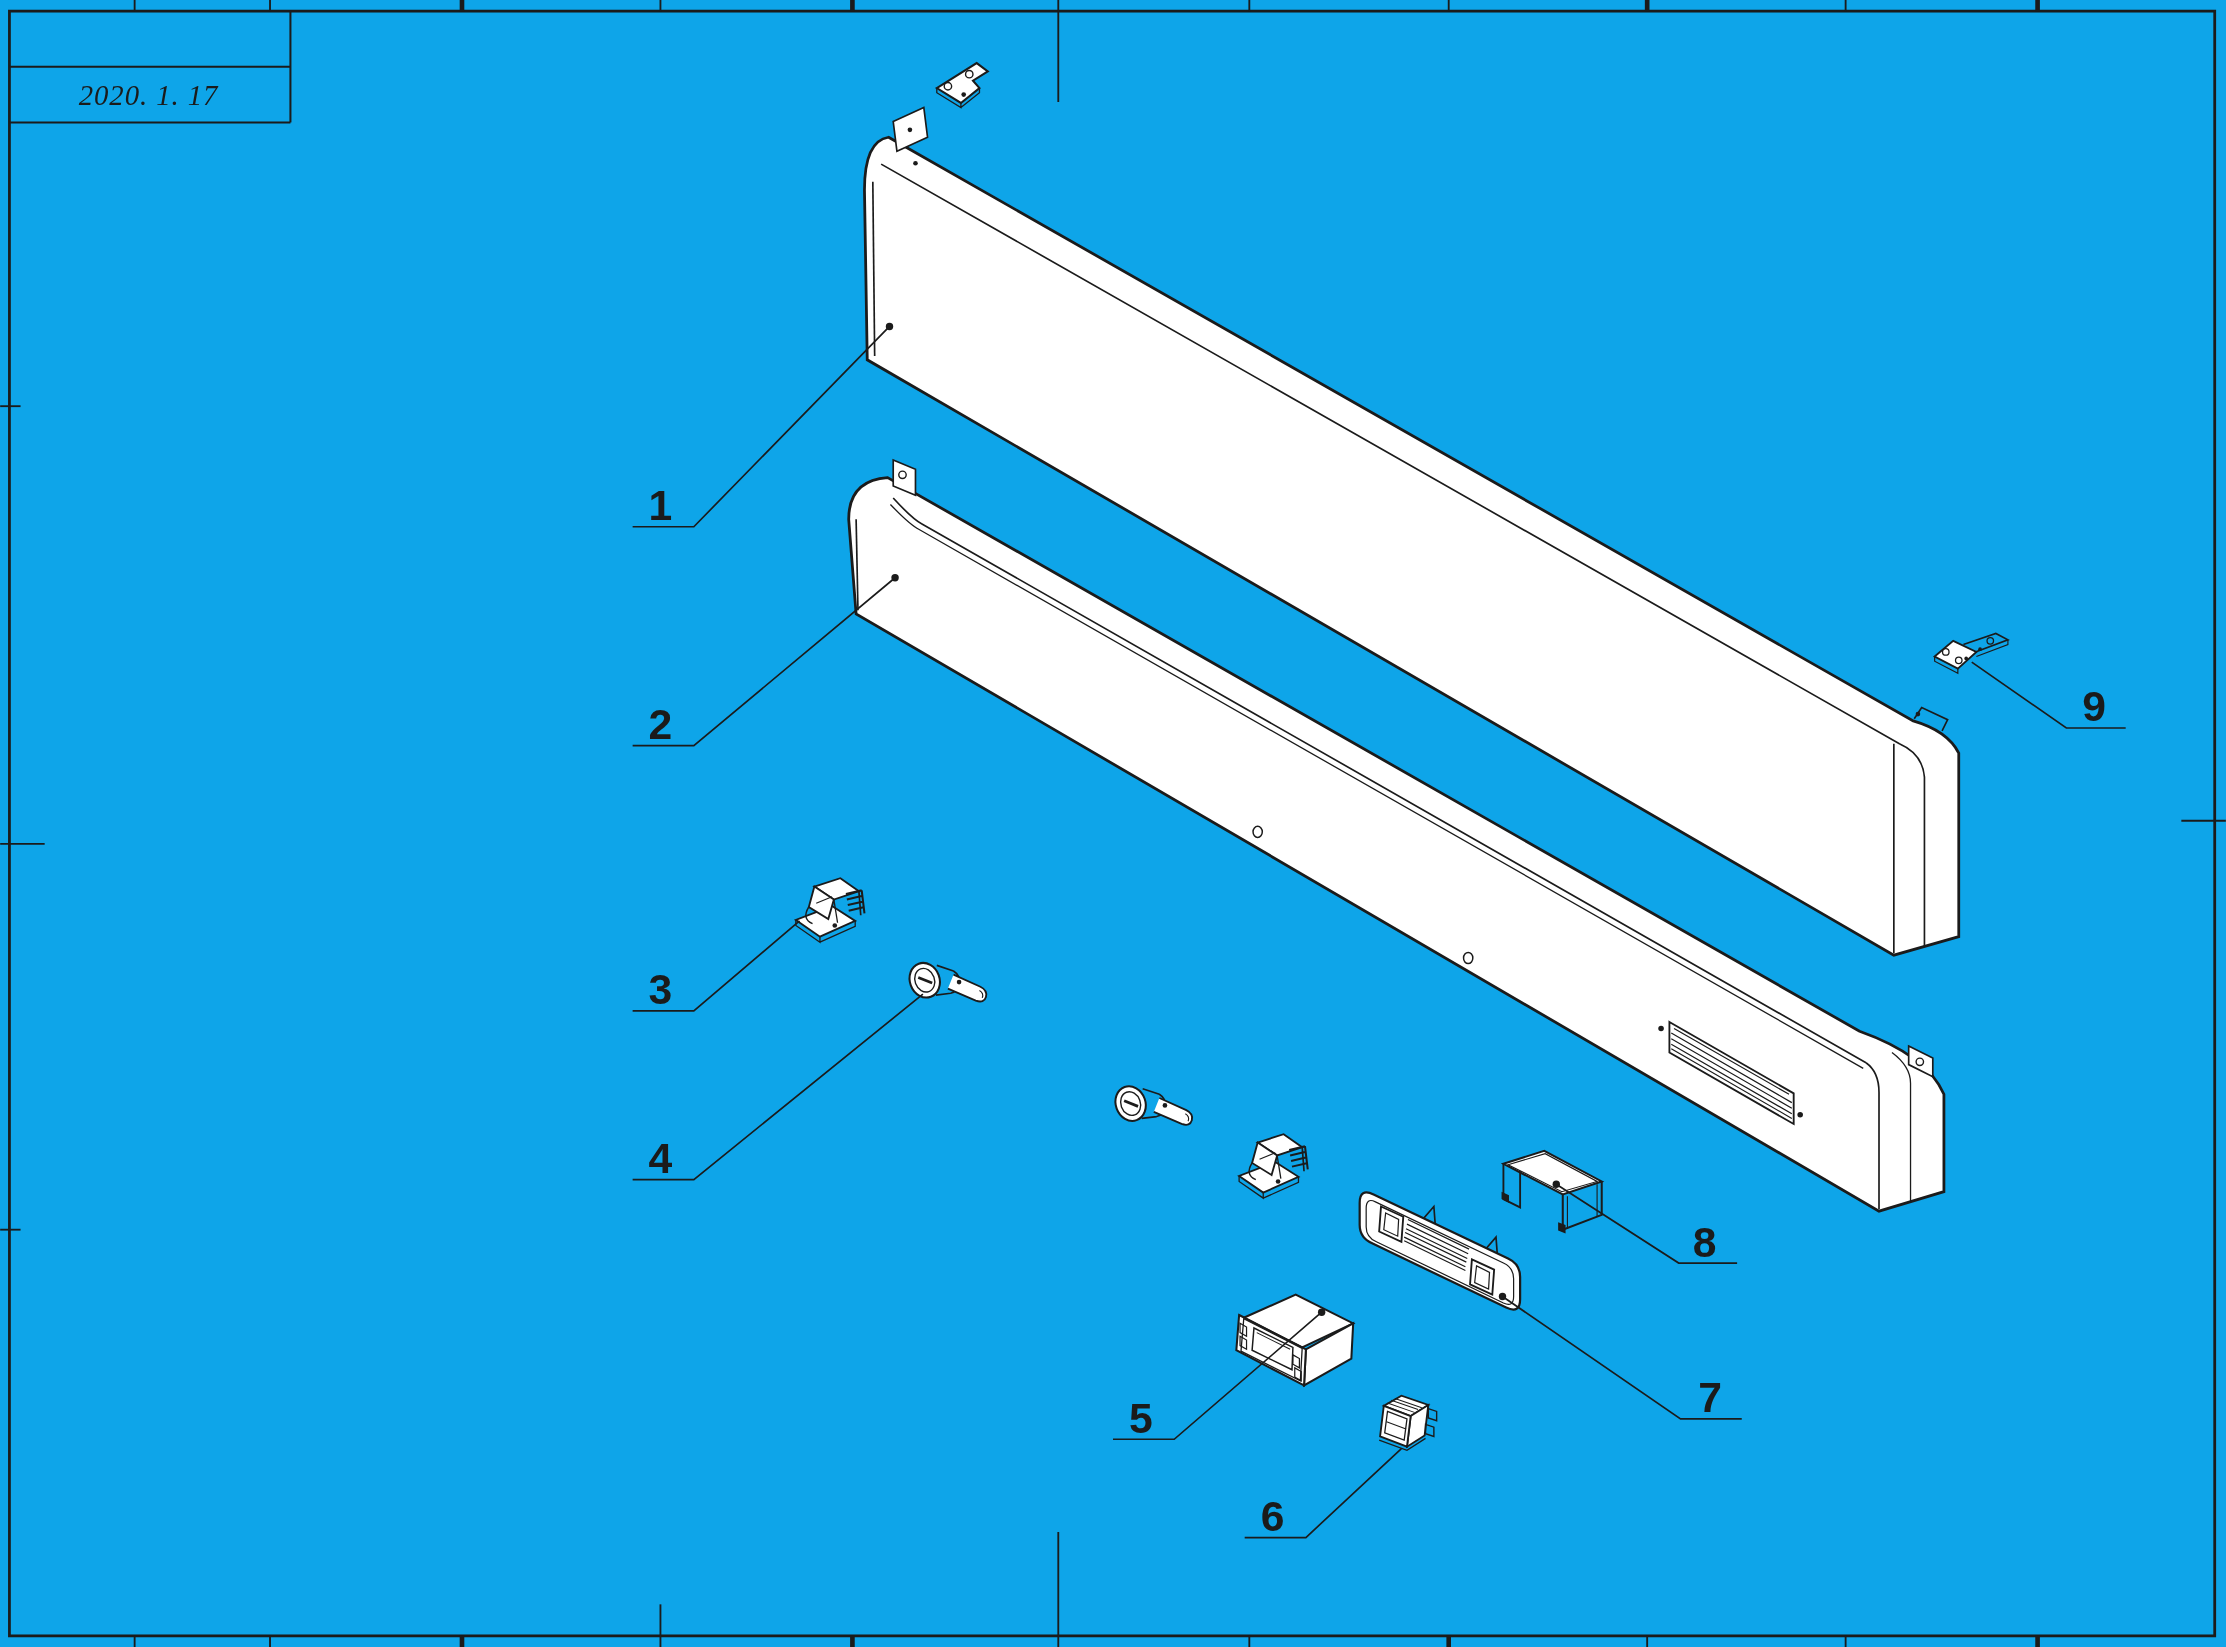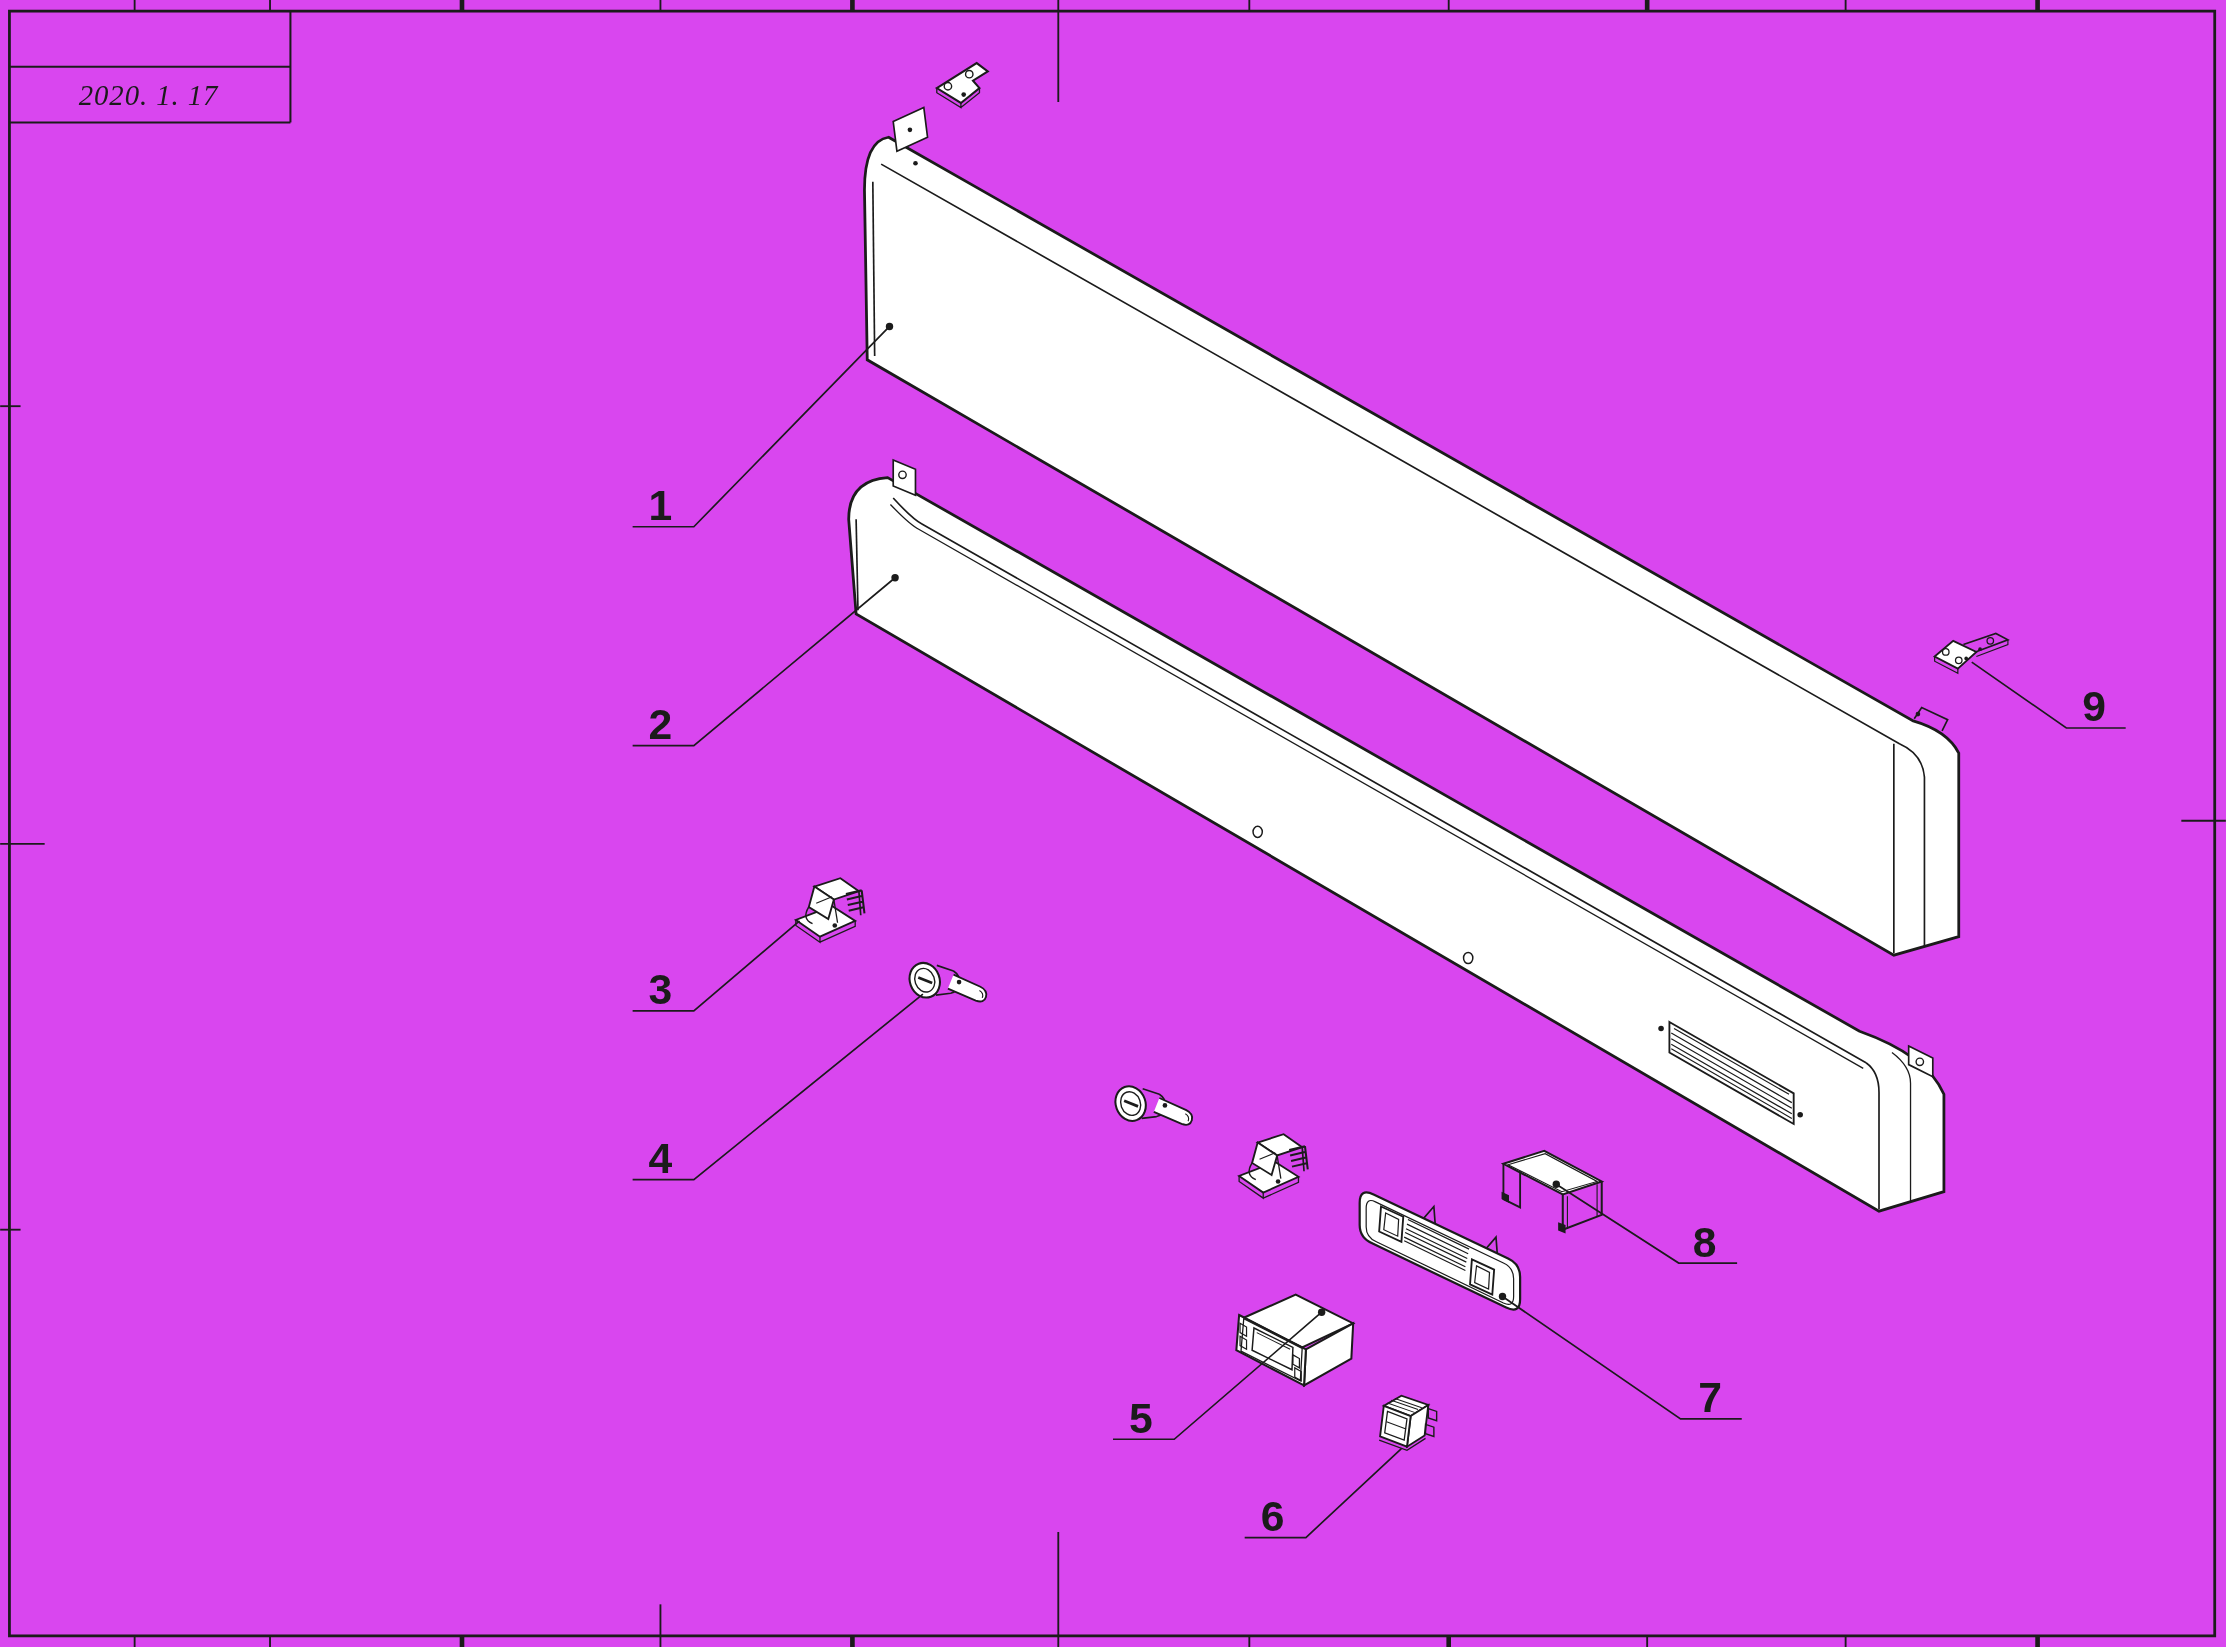--- a/index.html
+++ b/index.html
@@ -1,19 +1,19 @@
 <!DOCTYPE html>
 <html style="font-size:15px"><head>
 <meta charset="utf-8">
 <style>
   html,body{margin:0;padding:0;background:#ffffff;}
   .canvas{
     position:relative;
     width:2226px;height:1647px;
-    background:#d946ef;
+    background:#0ea5e9;
     font-family:"Liberation Sans",sans-serif;
     overflow:hidden;
   }
   svg{position:absolute;left:0;top:0;}
   .callout-num{
     font-family:"Liberation Sans",sans-serif;
     font-size:46px;
     font-weight:700;
     fill:#1b1b1b;
   }

